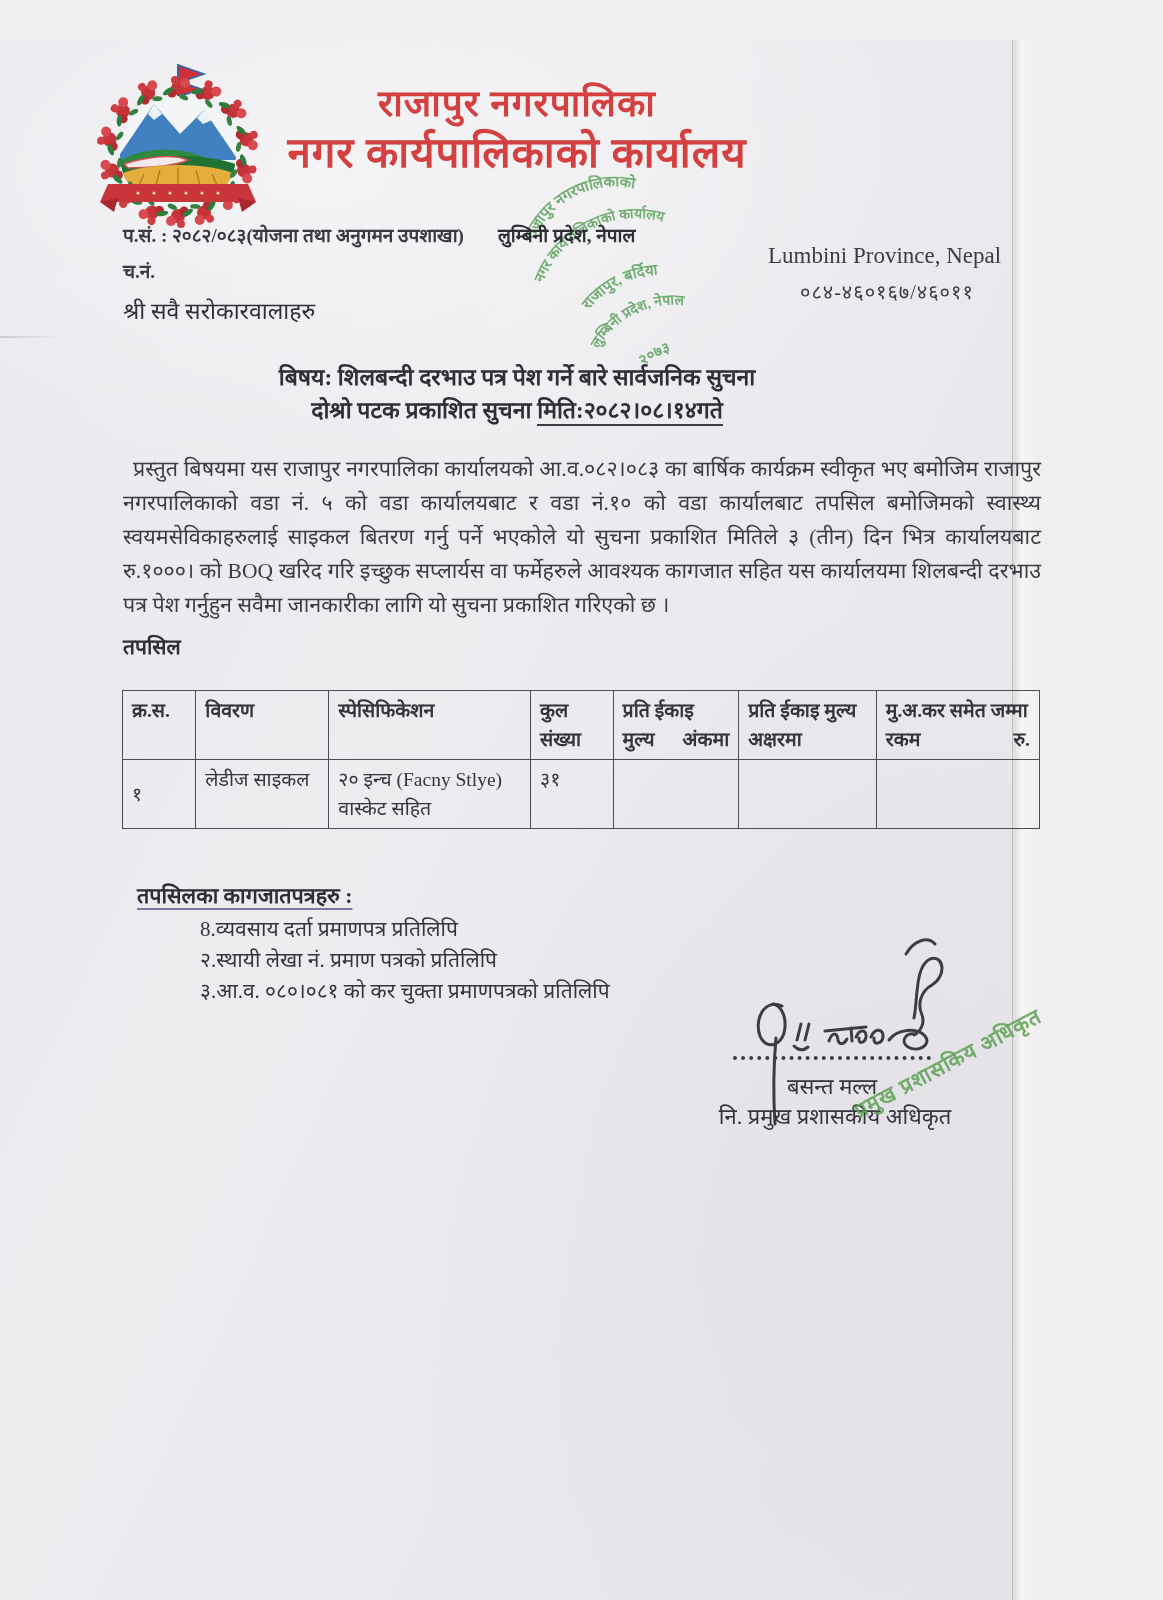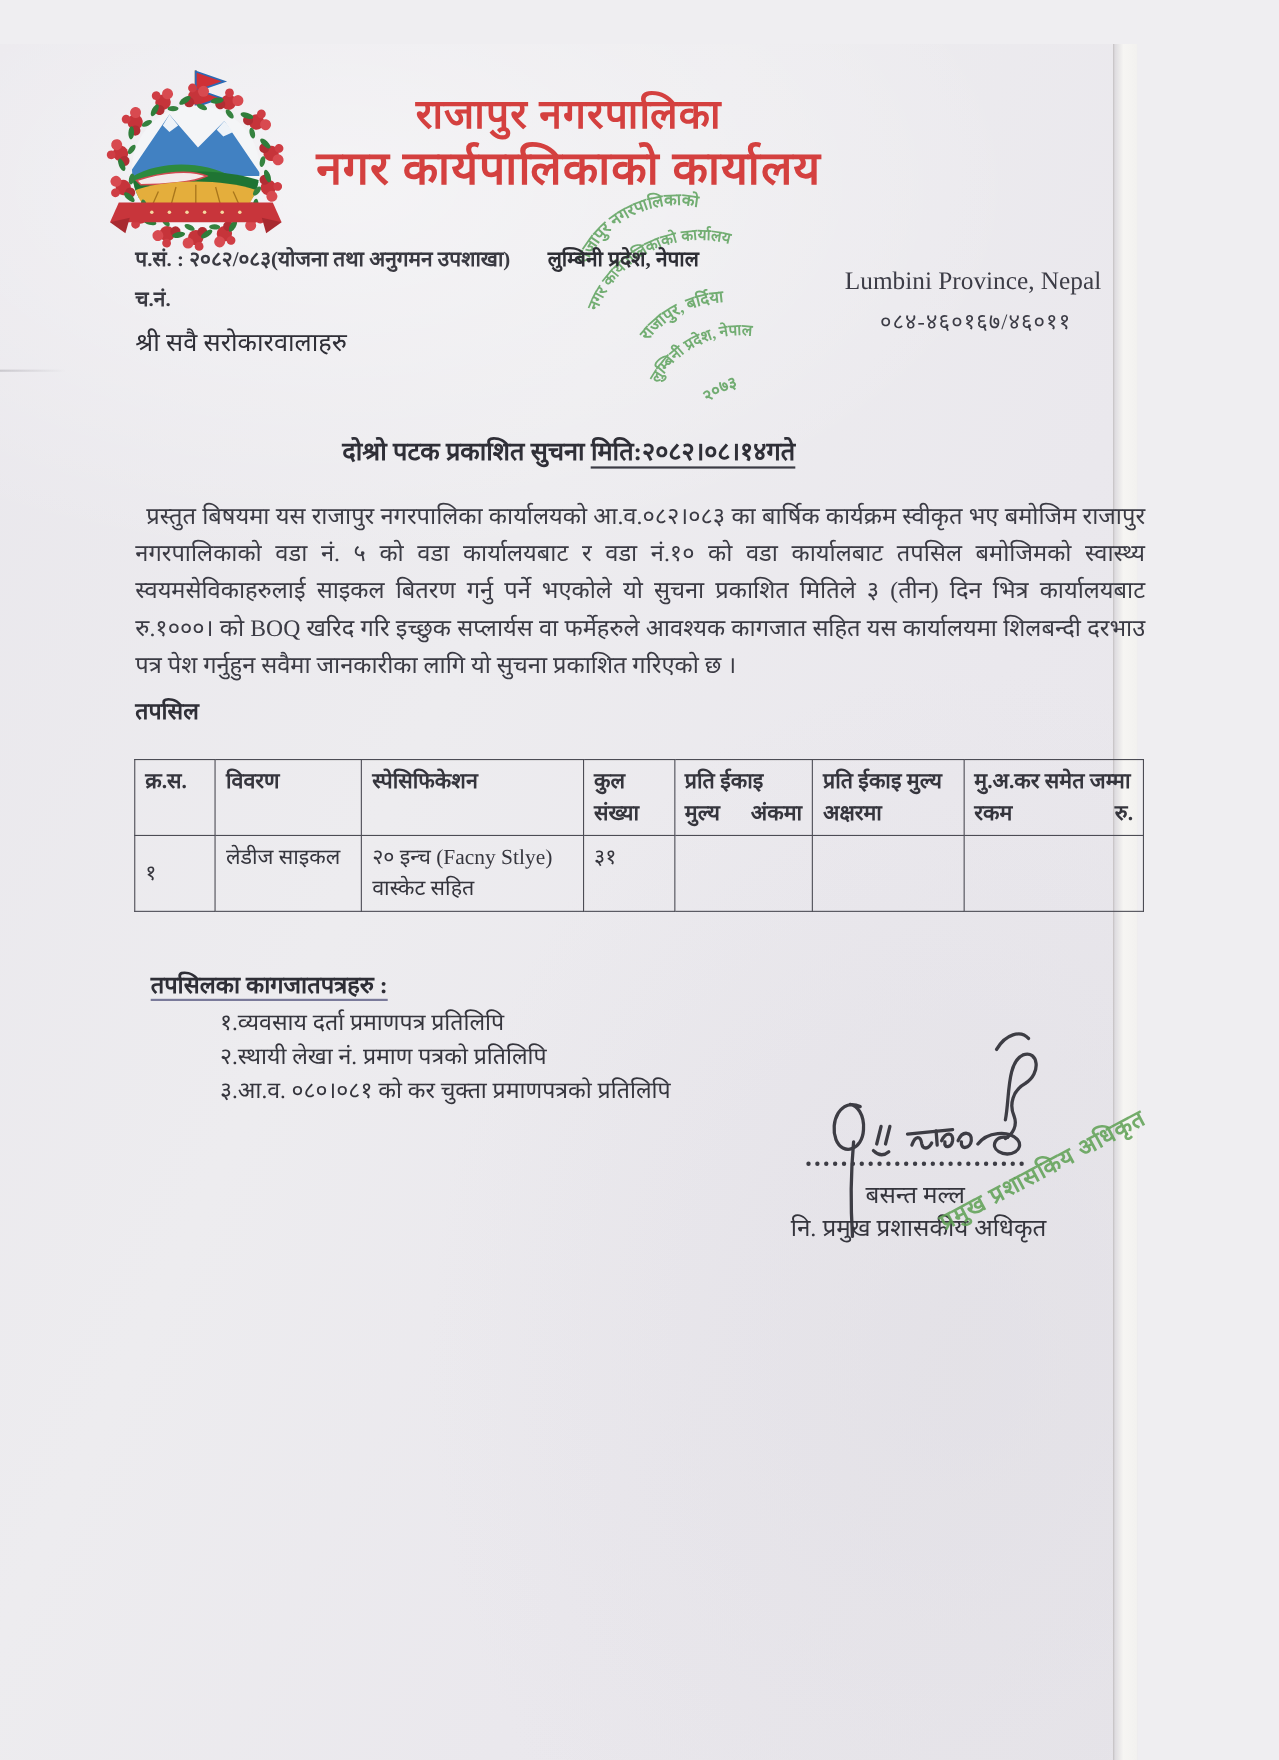--- a/index.html
+++ b/index.html
@@ -162,20 +162,21 @@
   <div class="abs" style="left:123px;top:182px;white-space:nowrap;">
     <span class="refline">प.सं. : २०८२/०८३(योजना तथा अनुगमन उपशाखा)</span><span class="prov-np">लुम्बिनी प्रदेश, नेपाल</span>
   </div>
   <div class="abs refline" style="left:123px;top:218px;">च.नं.</div>
 
   <div class="abs prov-en" style="left:768px;top:203px;">Lumbini Province, Nepal</div>
   <div class="abs phone" style="left:800px;top:238px;">०८४-४६०१६७/४६०११</div>
 
   <div class="abs addressee" style="left:123px;top:254px;">श्री सवै सरोकारवालाहरु</div>
 
+  <div class="abs center subject" style="left:0;top:320px;">बिषय: शिलबन्दी दरभाउ पत्र पेश  गर्ने बारे सार्वजनिक सुचना</div>
   <div class="abs center subject" style="left:0;top:353px;">
     <span>दोश्रो पटक प्रकाशित सुचना</span>
     <span> </span>
     <span class="u">मिति:२०८२।०८।१४गते</span>
   </div>
 
   <div class="abs bodytext" style="left:123px;top:412px;width:918px;text-indent:10px;">प्रस्तुत बिषयमा यस राजापुर नगरपालिका कार्यालयको आ.व.०८२।०८३ का बार्षिक कार्यक्रम स्वीकृत भए बमोजिम राजापुर नगरपालिकाको वडा नं. ५ को वडा कार्यालयबाट र वडा नं.१० को वडा कार्यालबाट तपसिल बमोजिमको स्वास्थ्य स्वयमसेविकाहरुलाई साइकल बितरण गर्नु पर्ने भएकोले यो सुचना प्रकाशित मितिले ३ (तीन) दिन भित्र कार्यालयबाट रु.१०००। को BOQ खरिद गरि इच्छुक सप्लार्यस वा फर्मेहरुले आवश्यक कागजात सहित यस कार्यालयमा शिलबन्दी दरभाउ पत्र पेश गर्नुहुन सवैमा जानकारीका लागि यो सुचना प्रकाशित गरिएको छ ।</div>
 
   <div class="abs tapsil" style="left:123px;top:592px;">तपसिल</div>
 
@@ -207,21 +208,21 @@
         <td>३१</td>
         <td></td>
         <td></td>
         <td></td>
       </tr>
     </tbody>
       </table>
   </div>
 
   <div class="abs doc-head" style="left:137px;top:840px;">तपसिलका कागजातपत्रहरु :</div>
-  <div class="abs doc-item" style="left:200px;top:874px;">१.व्यवसाय दर्ता प्रमाणपत्र प्रतिलिपि</div>
+  <div class="abs doc-item" style="left:200px;top:874px;">8.व्यवसाय दर्ता प्रमाणपत्र प्रतिलिपि</div>
   <div class="abs doc-item" style="left:200px;top:905px;">२.स्थायी लेखा नं. प्रमाण पत्रको प्रतिलिपि</div>
   <div class="abs doc-item" style="left:200px;top:936px;">३.आ.व. ०८०।०८१ को कर चुक्ता प्रमाणपत्रको प्रतिलिपि</div>
 
   <div class="abs" style="left:718px;top:888px;">
     <svg width="262" height="205" viewBox="0 0 262 205" fill="none" stroke="#2b2b33" stroke-width="3" stroke-linecap="round" style="opacity:.9">
       <path d="M64 78 C 46 70, 36 92, 42 108 C 48 123, 66 118, 67 99 C 68 85, 61 77, 55 76"></path>
       <path d="M58 110 C 56 132, 55 165, 57 196"></path>
       <path d="M79 112 l 4 -16 M 87 112 l 4 -16"></path>
       <path d="M76 118 q 7 7 14 1"></path>
       <path d="M107 103 L 148 99"></path>

